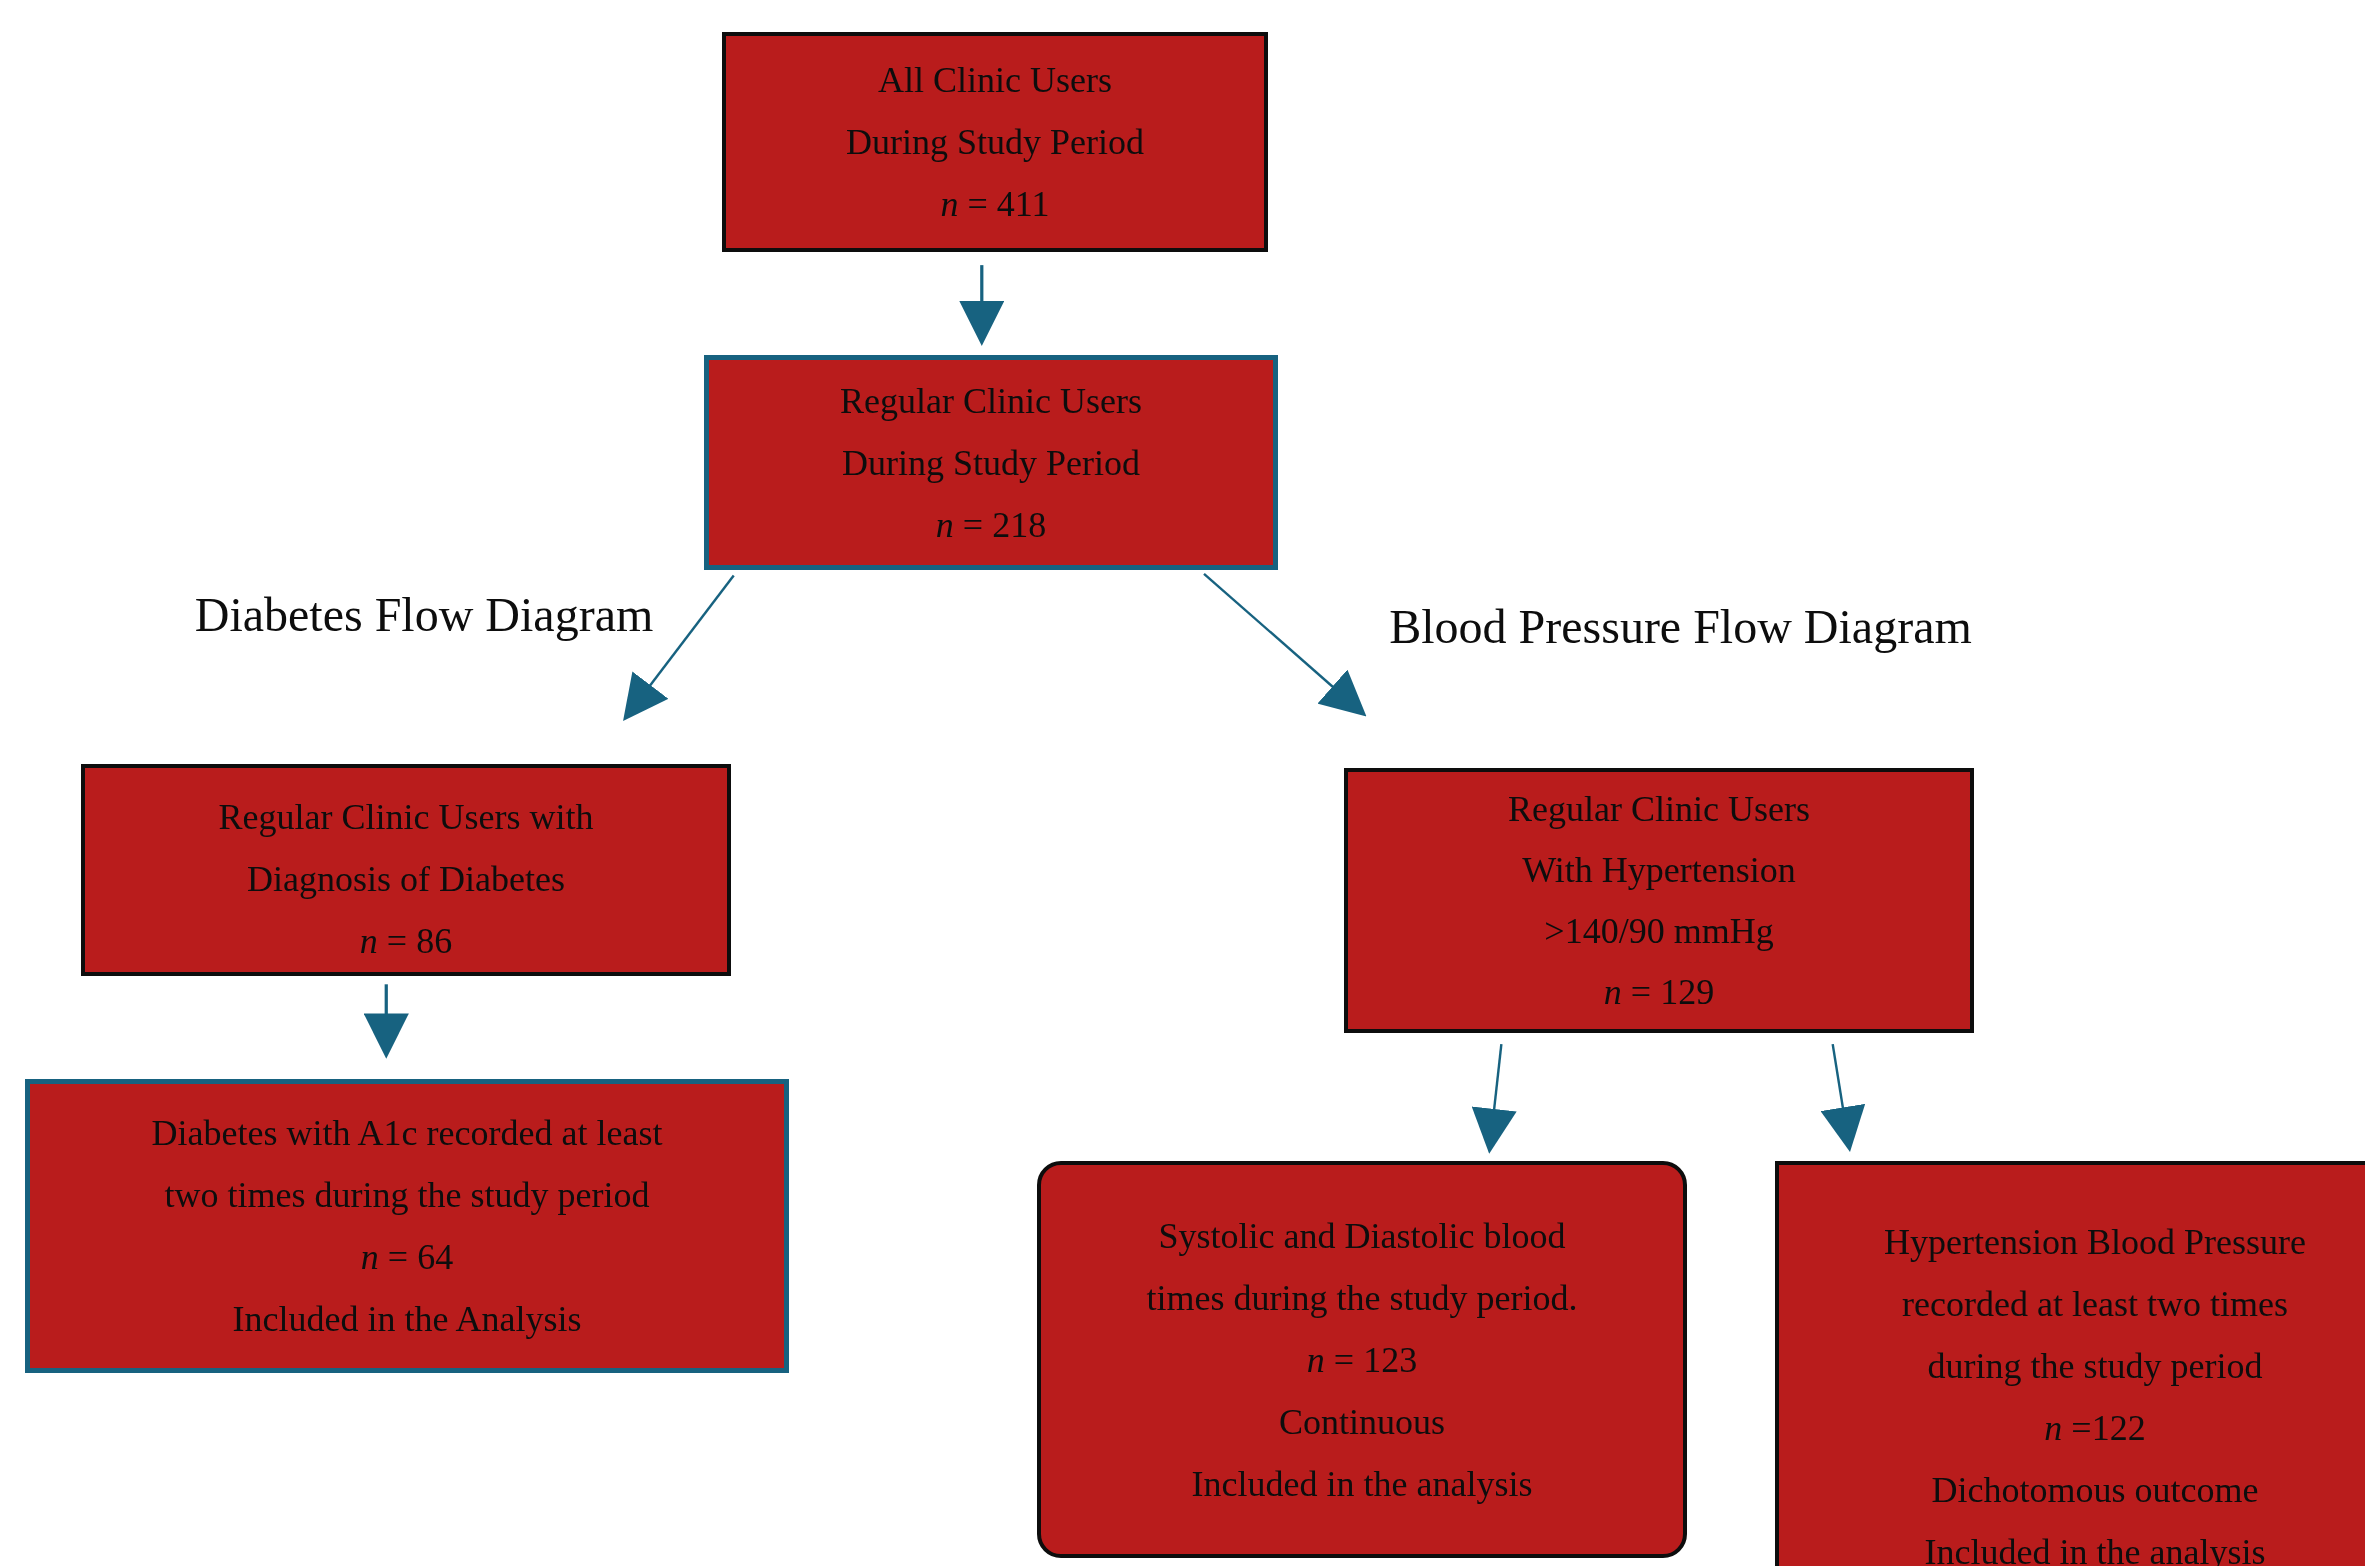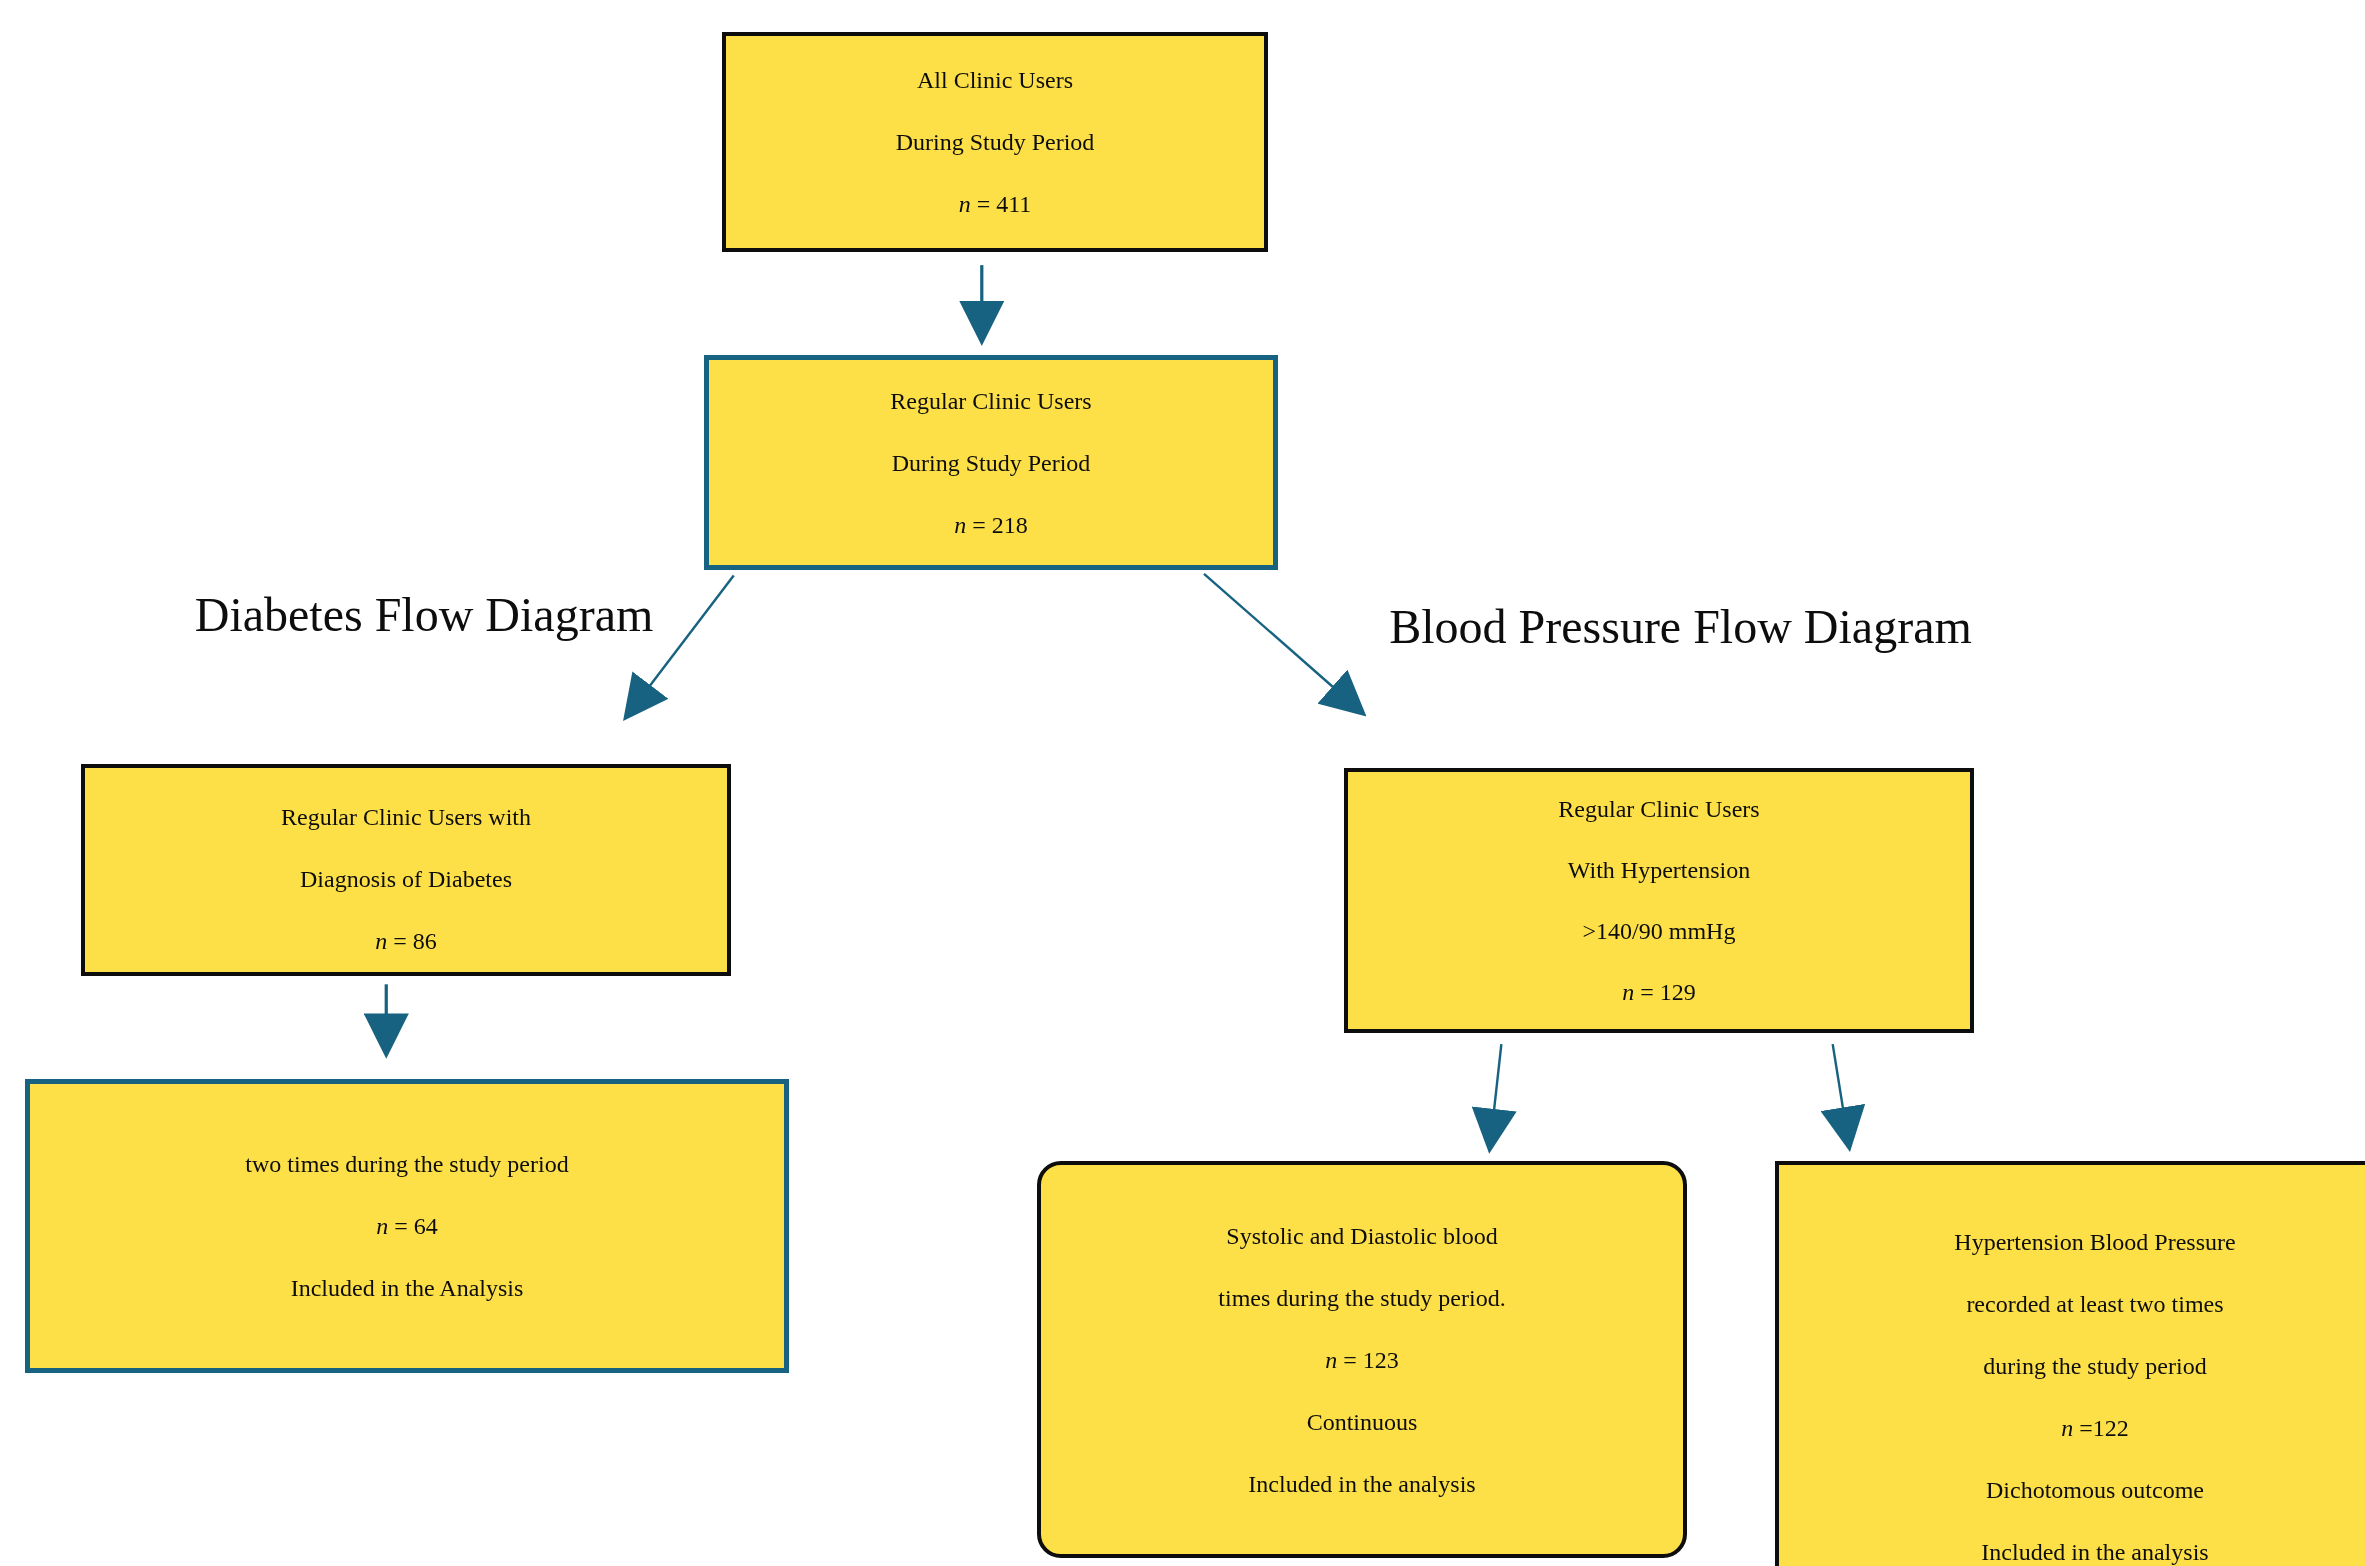--- a/index.html
+++ b/index.html
@@ -23,27 +23,27 @@
     position: absolute;
     left: 0;
     top: 0;
     width: 2366px;
     height: 1567px;
     pointer-events: none;
   }
   .flowbox {
     position: absolute;
     box-sizing: border-box;
-    background: #fde047;
+    background: #b91c1c;
     display: flex;
     flex-direction: column;
     justify-content: center;
     align-items: center;
     text-align: center;
-    font-size: 24px;
+    font-size: 36px;
   }
   .flowbox.black { border: 4.8px solid #0d0d0d; }
   .flowbox.teal  { border: 5.7px solid #176280; }
   .ln {
     line-height: 62px;
     white-space: nowrap;
   }
   .nline span { white-space: pre; }
   .nit { font-style: italic; }
   .branch-heading {
@@ -99,20 +99,21 @@
   <div class="branch-heading" id="heading-diabetes">Diabetes Flow Diagram</div>
   <div class="branch-heading" id="heading-bp">Blood Pressure Flow Diagram</div>
 
   <div class="flowbox black" id="box-diabetes">
     <div class="ln">Regular Clinic Users with</div>
     <div class="ln">Diagnosis of Diabetes</div>
     <div class="ln nline"><span class="nit">n</span><span> = 86</span></div>
   </div>
 
   <div class="flowbox teal" id="box-a1c">
+    <div class="ln">Diabetes with A1c recorded at least</div>
     <div class="ln">two times during the study period</div>
     <div class="ln nline"><span class="nit">n</span><span> = 64</span></div>
     <div class="ln">Included in the Analysis</div>
   </div>
 
   <div class="flowbox black" id="box-htn">
     <div class="ln">Regular Clinic Users</div>
     <div class="ln">With Hypertension</div>
     <div class="ln">&gt;140/90 mmHg</div>
     <div class="ln nline"><span class="nit">n</span><span> = 129</span></div>

